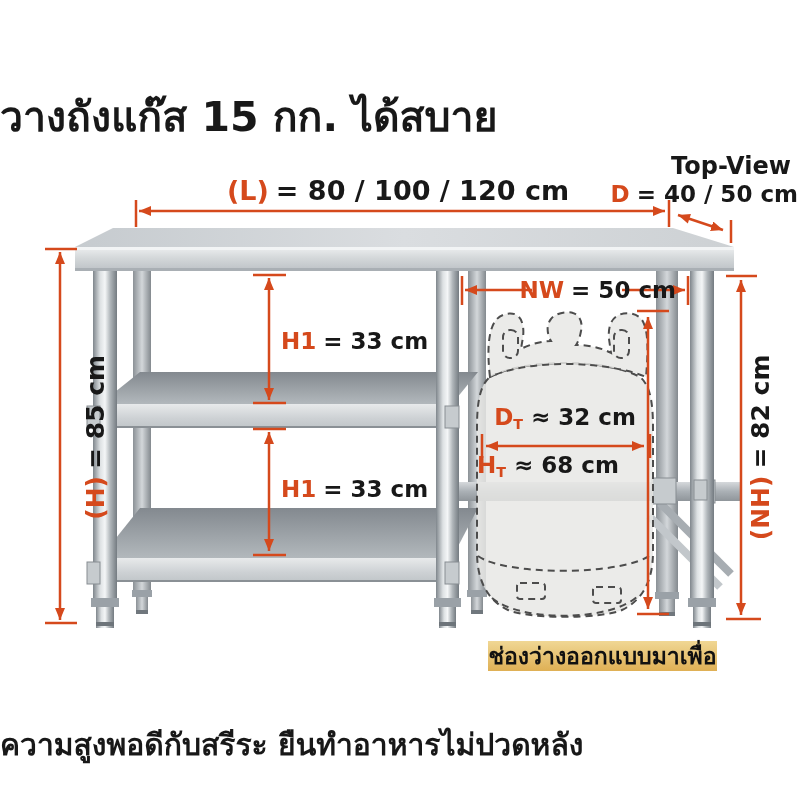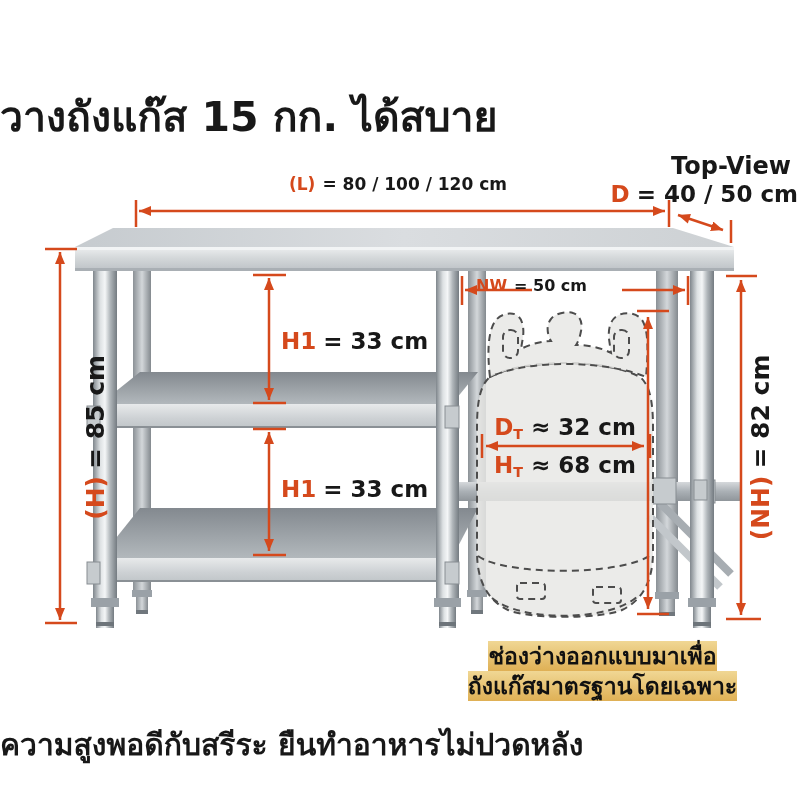--- a/index.html
+++ b/index.html
@@ -20,26 +20,26 @@
   .tankline{fill:none;stroke:#4c4c4c;stroke-width:2;stroke-dasharray:7 5}
   .clamp{fill:#c6cbce;stroke:#878d92;stroke-width:1}
   .lbl{position:absolute;font-weight:700;color:var(--ink);white-space:nowrap;line-height:1.15}
   .lbl sub{font-size:62%;font-weight:700;vertical-align:-4px}
   .accent{color:var(--accent)}
   .pre{margin-right:7px}
   .title-line1{left:0;top:40px;width:800px;font-size:41px;text-align:center}
   .title-line2{left:0;top:94px;width:800px;font-size:41px;text-align:left}
   .topview-lbl{left:631px;top:153px;width:200px;font-size:24px;text-align:center}
   .d-lbl{left:588px;top:181px;width:210px;font-size:23px;text-align:right}
-  .l-lbl{left:198px;top:175px;width:400px;font-size:17px;text-align:center}
-  .nw-lbl{left:476px;top:277px;width:200px;font-size:16px;text-align:left}
+  .l-lbl{left:198px;top:175px;width:400px;font-size:27px;text-align:center}
+  .nw-lbl{left:476px;top:277px;width:200px;font-size:23px;text-align:right}
   .h1a-lbl{left:281px;top:328px;font-size:23px}
   .h1b-lbl{left:281px;top:476px;font-size:23px}
-  .dt-lbl{left:465px;top:414px;width:200px;font-size:23px;text-align:center}
-  .ht-lbl{left:465px;top:452px;width:200px;font-size:23px;text-align:center}
+  .dt-lbl{left:465px;top:404px;width:200px;font-size:23px;text-align:center}
+  .ht-lbl{left:448px;top:452px;width:200px;font-size:23px;text-align:center}
   .h-lbl{left:-4px;top:423px;width:200px;font-size:25px;text-align:center;
      transform:rotate(-90deg)}
   .nh-lbl{left:661px;top:433px;width:200px;font-size:25px;text-align:center;
      transform:rotate(-90deg)}
   .note{position:absolute;left:430px;top:641px;width:345px;text-align:center;line-height:1.22}
   .note .band{display:inline-block;padding:1px 0;font-weight:700;font-size:23px;color:#111;
      background:linear-gradient(180deg,var(--gold-top,#efd795),var(--gold-bottom,#dfb055));}
   .footer-lbl{left:0;top:728px;width:800px;font-size:30px;text-align:left}
 </style>
 </head>
@@ -239,17 +239,16 @@
   <div class="lbl h1b-lbl"><span class="accent pre">H1</span><span>= 33 cm</span></div>
 
   <div class="lbl dt-lbl"><span class="accent">D</span><sub class="accent">T</sub>&nbsp;<span>≈ 32 cm</span></div>
   <div class="lbl ht-lbl"><span class="accent">H</span><sub class="accent">T</sub>&nbsp;<span>≈ 68 cm</span></div>
 
   <div class="lbl h-lbl"><span class="accent pre">(H)</span><span>= 85 cm</span></div>
   <div class="lbl nh-lbl"><span class="accent pre">(NH)</span><span>= 82 cm</span></div>
 
   <div class="note">
     <span class="band">ช่องว่างออกแบบมาเพื่อ</span><br>
-    <span class="band">ถังแก๊สมาตรฐานโดยเฉพาะ</span>
   </div>
 
   <div class="lbl footer-lbl">ความสูงพอดีกับสรีระ ยืนทำอาหารไม่ปวดหลัง</div>
 </div>
 
 </body></html>

